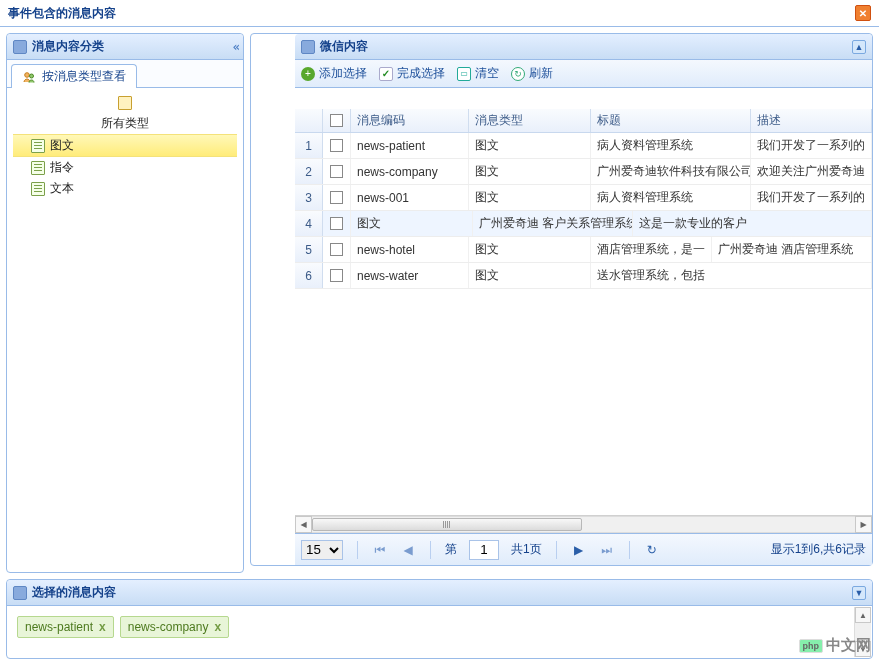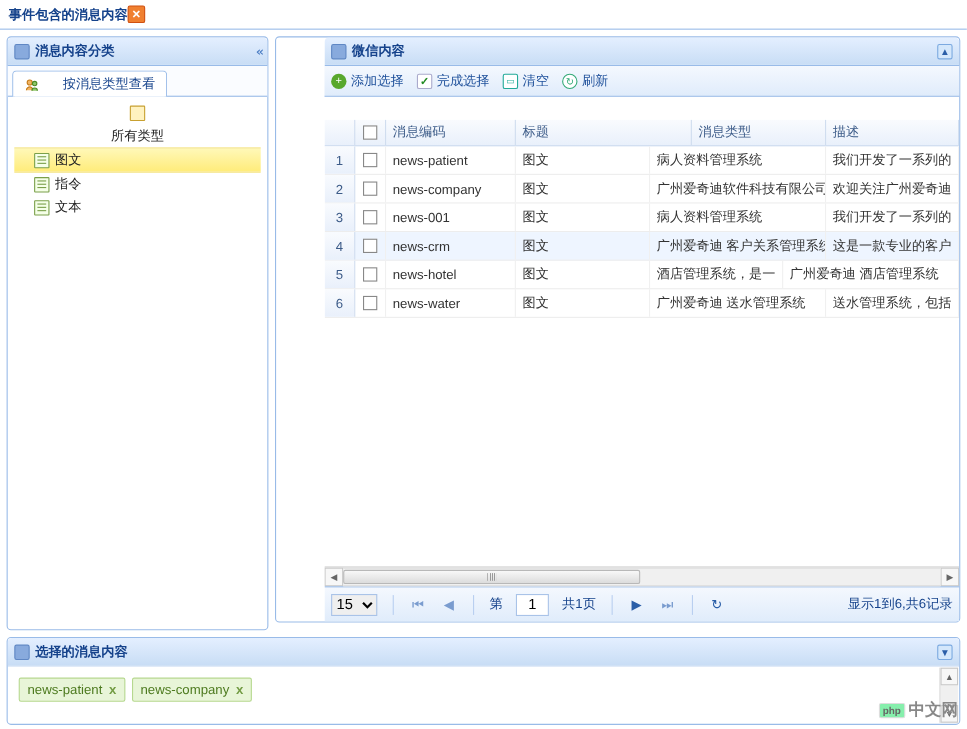--- a/index.html
+++ b/index.html
@@ -1,37 +1,37 @@
 <!DOCTYPE html>
 <html><head>
   <meta charset="utf-8">
   <style>
     * { box-sizing: border-box; margin: 0; padding: 0; }
     body { font-family: Arial, "Microsoft YaHei", sans-serif; font-size: 12px; background: #fff; color: #333; }
     
     .window { width: 879px; height: 663px; position: relative; }
-    .titlebar { height: 26px; display: flex; align-items: center; padding: 0 8px; font-weight: bold; color: #15428b; }
+    .titlebar { height: 26px; display: flex; align-items: center; justify-content: space-between; padding: 0 8px; font-weight: bold; color: #15428b; }
     .titlebar-close { width: 16px; height: 16px; background: #f08030; border: 1px solid #d05010; border-radius: 2px; display: flex; align-items: center; justify-content: center; color: #fff; font-size: 10px; cursor: pointer; }
     
     .body-wrap { border-top: 1px solid #99bbe8; padding: 0; height: 636px; }
     
     .flex-row { display: flex; gap: 6px; padding: 6px; }
     
     .panel { border: 1px solid #99bbe8; border-radius: 4px; background: #fff; }
     .panel-head { background: linear-gradient(#e4efff, #c8ddf5); border-bottom: 1px solid #99bbe8; height: 26px; display: flex; align-items: center; padding: 0 6px; color: #15428b; font-weight: bold; border-radius: 4px 4px 0 0; }
     .panel-head .spacer { flex: 1; }
     .head-icon { width: 14px; height: 14px; margin-right: 5px; background: #88aadd; border: 1px solid #5f87c4; border-radius: 2px; display: inline-block; }
     .collapse-btn { width: 14px; height: 14px; border: 1px solid #7ba9e0; border-radius: 2px; display: flex; align-items: center; justify-content: center; color: #2a5ea8; cursor: pointer; font-size: 9px; background: #d4e7fb; }
     .collapse-arrows { font-family: monospace; letter-spacing: -3px; color: #4c7ec4; cursor: pointer; font-size: 12px; }
     
     .left-panel { width: 240px; height: 540px; }
     .right-panel { flex: 1; height: 533px; display: flex; flex-direction: column; padding-left: 44px; }
     
     .tabstrip { height: 28px; display: flex; align-items: flex-end; padding: 4px 4px 0 4px; background: #fafcff; border-bottom: 1px solid #99bbe8; }
-    .tab { border: 1px solid #99bbe8; border-bottom: none; background: #fff; border-radius: 4px 4px 0 0; padding: 3px 10px; display: flex; align-items: center; gap: 21px; color: #15428b; position: relative; top: 1px; cursor: pointer; }
+    .tab { border: 1px solid #99bbe8; border-bottom: none; background: #fff; border-radius: 4px 4px 0 0; padding: 3px 10px; display: flex; align-items: center; gap: 6px; color: #15428b; position: relative; top: 1px; cursor: pointer; }
     .tab-icon { width: 14px; height: 14px; display: inline-block; }
     .tab-icon svg { width: 14px; height: 14px; }
     
     .tree { padding: 6px; }
     .tree-node { display: flex; align-items: center; gap: 5px; padding: 2px 4px 2px 18px; cursor: pointer; color: #222; }
     .tree-node.sel { background: linear-gradient(#fff8b8, #ffec7a); border-top: 1px solid #f4e27a; border-bottom: 1px solid #f4e27a; }
     .tree-root { padding-left: 4px; flex-direction: column; }
     .tree-leaf-icon { width: 14px; height: 14px; display: inline-block; }
     .doc-icn { border: 1px solid #7ba04a; background: #f5ffe8; border-radius: 1px; position: relative; }
     .doc-icn::before { content:""; position:absolute; left:2px; top:2px; right:2px; height:1px; background:#7ba04a; box-shadow: 0 3px 0 #7ba04a, 0 6px 0 #7ba04a; }
@@ -165,22 +165,22 @@
           </div>
         </div>
 
         <div class="grid-wrap">
           <div class="grid-header">
             <div class="gh-cell col-num"></div>
             <div class="gh-cell col-chk">
                 <span class="chk"></span>
               </div>
             <div class="gh-cell col-code">消息编码</div>
+            <div class="gh-cell col-type">消息类型</div>
             <div class="gh-cell col-title">标题</div>
-            <div class="gh-cell col-type">消息类型</div>
             <div class="gh-cell col-desc">描述</div>
           </div>
           <div class="grid-body" id="grid-body">
               <div class="grid-row">
                 <div class="g-cell col-num">1</div>
                 <div class="g-cell col-chk">
                   <span class="chk"></span>
                 </div>
                 <div class="g-cell col-code">news-patient</div>
                 <div class="g-cell col-type">图文</div>
@@ -205,21 +205,20 @@
                 <div class="g-cell col-code">news-001</div>
                 <div class="g-cell col-type">图文</div>
                 <div class="g-cell col-title">病人资料管理系统</div>
                 <div class="g-cell col-desc">我们开发了一系列的</div>
               </div>
               <div class="grid-row hover">
                 <div class="g-cell col-num">4</div>
                 <div class="g-cell col-chk">
                   <span class="chk"></span>
                 </div>
-                <div class="g-cell col-code">news-crm</div>
                 <div class="g-cell col-type">图文</div>
                 <div class="g-cell col-title">广州爱奇迪 客户关系管理系统</div>
                 <div class="g-cell col-desc">这是一款专业的客户</div>
               </div>
               <div class="grid-row">
                 <div class="g-cell col-num">5</div>
                 <div class="g-cell col-chk">
                   <span class="chk"></span>
                 </div>
                 <div class="g-cell col-code">news-hotel</div>
@@ -227,21 +226,20 @@
                 <div class="g-cell col-desc">酒店管理系统，是一</div>
                 <div class="g-cell col-title">广州爱奇迪 酒店管理系统</div>
               </div>
               <div class="grid-row">
                 <div class="g-cell col-num">6</div>
                 <div class="g-cell col-chk">
                   <span class="chk"></span>
                 </div>
                 <div class="g-cell col-code">news-water</div>
                 <div class="g-cell col-type">图文</div>
-                <div class="g-cell col-title">广州爱奇迪 送水管理系统</div>
                 <div class="g-cell col-desc">送水管理系统，包括</div>
               </div>
             </div>
 
           <div class="hscroll">
             <div class="hscroll-left">◀</div>
             <div class="hscroll-track">
               <div class="hscroll-thumb">
                   <div class="hscroll-grip"></div>
                 </div>

